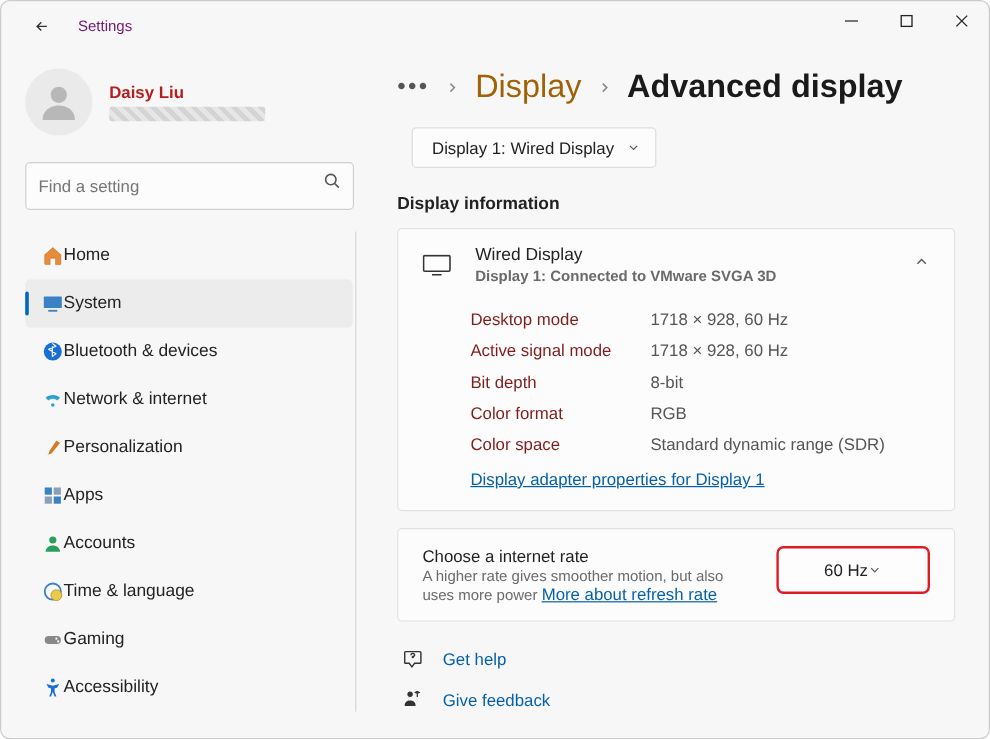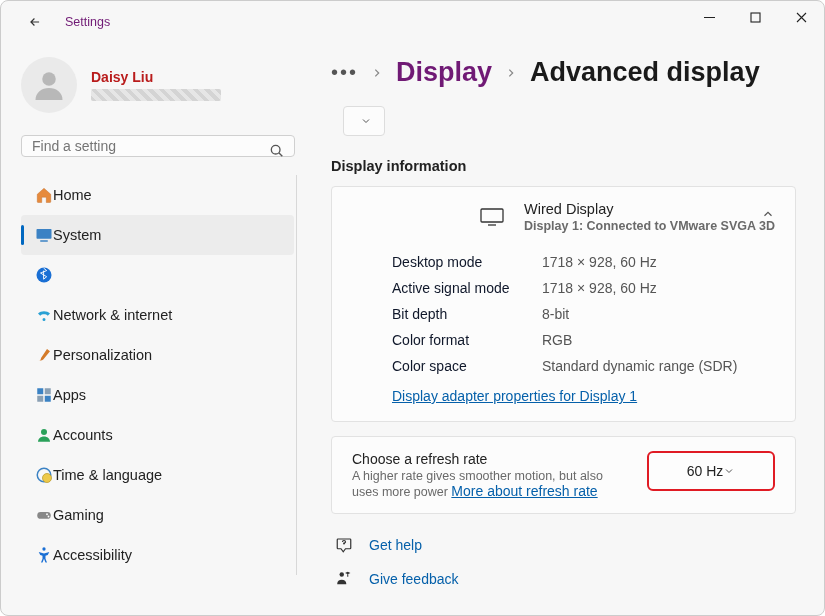--- a/index.html
+++ b/index.html
@@ -18,60 +18,60 @@
   .win-btn { width: 46px; height: 32px; display:flex; align-items:center; justify-content:center; color:#222; }
   .body { display:flex; height: calc(616px - 42px); }
   .sidebar { width: 310px; padding: 6px 0 0 20px; display:flex; flex-direction:column; }
   .profile { display:flex; align-items:center; gap:14px; padding: 8px 12px 10px 0; }
   .avatar { width:56px; height:56px; border-radius:50%; background:#eaeaea; display:flex; align-items:center; justify-content:center; }
   .avatar svg { width:36px; height:36px; fill:#b8b8b8; }
   .profile-name { font-size:14px; font-weight:600; color:#b91c1c; }
   .profile-sub { width:130px; height:12px; margin-top:4px; background: repeating-linear-gradient(45deg,#d4d4d4,#d4d4d4 4px,#e6e6e6 4px,#e6e6e6 8px); border-radius:2px;}
   .search { margin: 12px 16px 12px 0; position:relative; }
   .search input {
-    width:100%; height:22px; border:1px solid #d0d0d0; border-radius:4px;
+    width:100%; height:40px; border:1px solid #d0d0d0; border-radius:4px;
     background:#fcfcfc; padding:6px 32px 6px 10px; font-size:14px; color:#15803d;
   }
   .search .search-ico { position:absolute; right:10px; top:8px; color:#555; }
   .nav { margin-top:6px; position:relative; }
   .nav-scroll { border-right:1px solid #d8d8d8; margin-right:14px; padding-right:2px;}
   .nav-item {
     display:flex; align-items:center; height:40px; padding:0 12px 0 14px;
     border-radius:4px; font-size:14.5px; color:#222; position:relative;
   }
   .nav-item.active { background:#ececec; }
   .nav-item.active::before {
     content:""; position:absolute; left:0; top:10px; width:3px; height:20px;
     background:#0067c0; border-radius:2px;
   }
   .nav-ico { width:18px; height:18px; display:flex; align-items:center; justify-content:center; }
   .main { flex:1; padding: 14px 28px 0 20px; overflow:hidden; position:relative; }
   .breadcrumb { display:flex; align-items:center; gap:14px; margin-bottom:18px; color:#222;}
   .bc-dots { font-size:20px; color:#555; letter-spacing:2px; }
   .bc-chev { color:#888; }
-  .bc-link { font-size:27px; color:#701a75; font-weight:700; }
+  .bc-link { font-size:27px; color:#a16207; font-weight:400; }
   .bc-current { font-size:27px; color:#1a1a1a; font-weight:600; }
   .display-select {
     display:inline-flex; align-items:center; gap:10px; border:1px solid #ddd; background:#fcfcfc;
     border-radius:4px; padding:8px 12px 8px 16px; font-size:14px; color:#222; margin-bottom:22px;
     margin-left:12px;
   }
   .section-h { font-size:14.5px; font-weight:600; color:#222; margin-bottom:12px; }
   .card {
     border:1px solid #e2e2e2; background:#fcfcfc; border-radius:4px;
     margin-bottom:14px;
   }
-  .info-head { display:flex; align-items:center; padding:14px 20px; gap:20px; position:relative;justify-content:flex-end;}
+  .info-head { display:flex; align-items:center; padding:14px 20px; gap:20px; position:relative;}
   .info-head .monitor-ico { width:24px; height:18px; }
   .info-title { font-size:14.5px; font-weight:400; color:#222; }
   .info-sub { font-size:12.5px; color:#6a6a6a; margin-top:2px;font-weight:bold; }
   .info-caret { position:absolute; right:20px; top:20px; color:#555; }
   .info-rows { padding: 2px 20px 16px 60px; }
   .info-row { display:flex; font-size:14px; padding:5px 0; }
-  .info-row .k { width:150px; color:#0f172a; }
+  .info-row .k { width:150px; color:#7f1d1d; }
   .info-row .v { color:#555; }
   .link { color:#0560aa; font-size:14px; }
   .info-link { padding-top:8px; }
   .refresh-card { display:flex; padding:14px 20px; align-items:flex-start; gap:16px; position:relative;}
   .refresh-text { flex:1; }
   .refresh-title { font-size:14px; color:#222; }
   .refresh-sub { font-size:12.5px; color:#6a6a6a; margin-top:2px; max-width:300px;}
   .refresh-dd {
     border:2.5px solid #e01b24; border-radius:6px; padding:10px 14px; width:128px;
     display:flex; align-items:center; justify-content:center; font-size:14px; color:#222;
@@ -157,20 +157,21 @@
               </span>
           <span>System</span>
         </div>
         <div class="nav-item">
           <span class="nav-ico">
                 <svg width="18" height="18" viewBox="0 0 24 24">
                   <circle cx="12" cy="12" r="10" fill="#1a6fd4"></circle>
                   <path d="M12 5v14l5-4-10-6 10-4-5-4" fill="none" stroke="#fff" stroke-width="1.5" stroke-linejoin="round" transform="translate(0 2) scale(0.82) translate(2 0)"></path>
                 </svg>
               </span>
+          <span>Bluetooth &amp; devices</span>
         </div>
         <div class="nav-item">
           <span class="nav-ico">
                 <svg width="18" height="18" viewBox="0 0 24 24" fill="#2aa1d4">
                   <path d="M12 20a2 2 0 1 0 0-4 2 2 0 0 0 0 4zM4 10c4-4 12-4 16 0l-3 3c-2.5-2.5-7.5-2.5-10 0z"></path>
                 </svg>
               </span>
           <span>Network &amp; internet</span>
         </div>
         <div class="nav-item">
@@ -244,20 +245,21 @@
         <span class="bc-link">Display</span>
         <span class="bc-chev">
             <svg width="10" height="14" viewBox="0 0 24 24" fill="none" stroke="currentColor" stroke-width="3">
               <path d="M8 4l8 8-8 8"></path>
             </svg>
           </span>
         <span class="bc-current">Advanced display</span>
       </div>
 
       <div class="display-select">
+        <span>Display 1: Wired Display</span>
         <span>
             <svg width="12" height="12" viewBox="0 0 24 24" fill="none" stroke="#555" stroke-width="2">
               <path d="M6 9l6 6 6-6"></path>
             </svg>
           </span>
       </div>
 
       <div class="section-h">Display information</div>
 
       <div class="card">
@@ -299,21 +301,21 @@
               <span class="k">Color space</span>
               <span class="v">Standard dynamic range (SDR)</span>
             </div>
           <div class="info-link"><a class="link" href="#">Display adapter properties for Display 1</a></div>
         </div>
       </div>
 
       <div class="card">
         <div class="refresh-card">
           <div class="refresh-text">
-            <div class="refresh-title">Choose a refresh rate</div>
+            <div class="refresh-title">Choose a internet rate</div>
             <div class="refresh-sub">
               <span>A higher rate gives smoother motion, but also uses more power  </span><a class="link" href="#">More about refresh rate</a>
             </div>
           </div>
           <div class="refresh-dd">
             <span>60 Hz</span>
             <span>
                 <svg width="12" height="12" viewBox="0 0 24 24" fill="none" stroke="#555" stroke-width="2">
                   <path d="M6 9l6 6 6-6"></path>
                 </svg>

